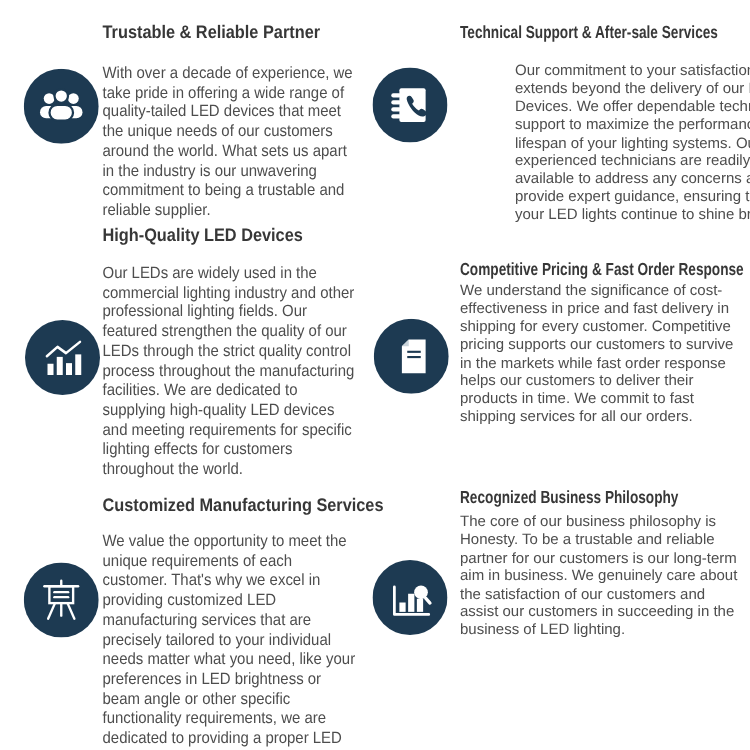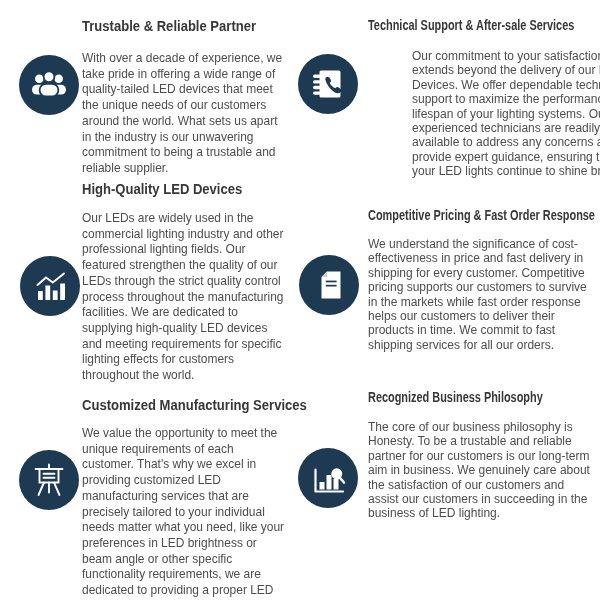--- a/index.html
+++ b/index.html
@@ -13,23 +13,23 @@
           white-space:nowrap;transform-origin:0 50%;}
   .txt p{margin:0;color:#4d4d4d;transform-origin:0 0;}
   .col-l h3{font-size:14.5px;transform:scaleX(.90);}
   .col-r h3{font-size:14px;transform:scaleX(.78);}
   .col-l p{width:223px;font-size:13px;line-height:15.7px;transform:scaleX(.92);letter-spacing:0;}
   .col-r p{width:230px;font-size:12px;line-height:14.4px;}
   
   .ic-1{left:19px;top:55px;}  .tx-1{left:82px;top:17px;}  .tx-1 p{margin-top:15px;}
   .ic-2{left:298px;top:54px;} .tx-2{left:368px;top:16px;} .tx-2 p{margin-top:15px;margin-left:44px;}
   .ic-3{left:20px;top:256px;} .tx-3{left:82px;top:180px;} .tx-3 p{margin-top:12px;}
-  .ic-4{left:299px;top:255px;}.tx-4{left:368px;top:206px;}.tx-4 p{margin-top:13px;}
+  .ic-4{left:299px;top:255px;}.tx-4{left:368px;top:206px;}.tx-4 p{margin-top:1px;}
   .ic-5{left:19px;top:450px;} .tx-5{left:82px;top:396px;} .tx-5 p{margin-top:11px;}
-  .ic-6{left:298px;top:448px;}.tx-6{left:368px;top:388px;}.tx-6 p{margin-top:14px;}
+  .ic-6{left:298px;top:448px;}.tx-6{left:368px;top:388px;}.tx-6 p{margin-top:4px;}
 </style>
 </head>
 <body>
 
 <div id="canvas">
 
   
   <section class="feature col-l">
     <div class="icon-badge ic-1">
       <svg viewBox="0 0 60 60">

